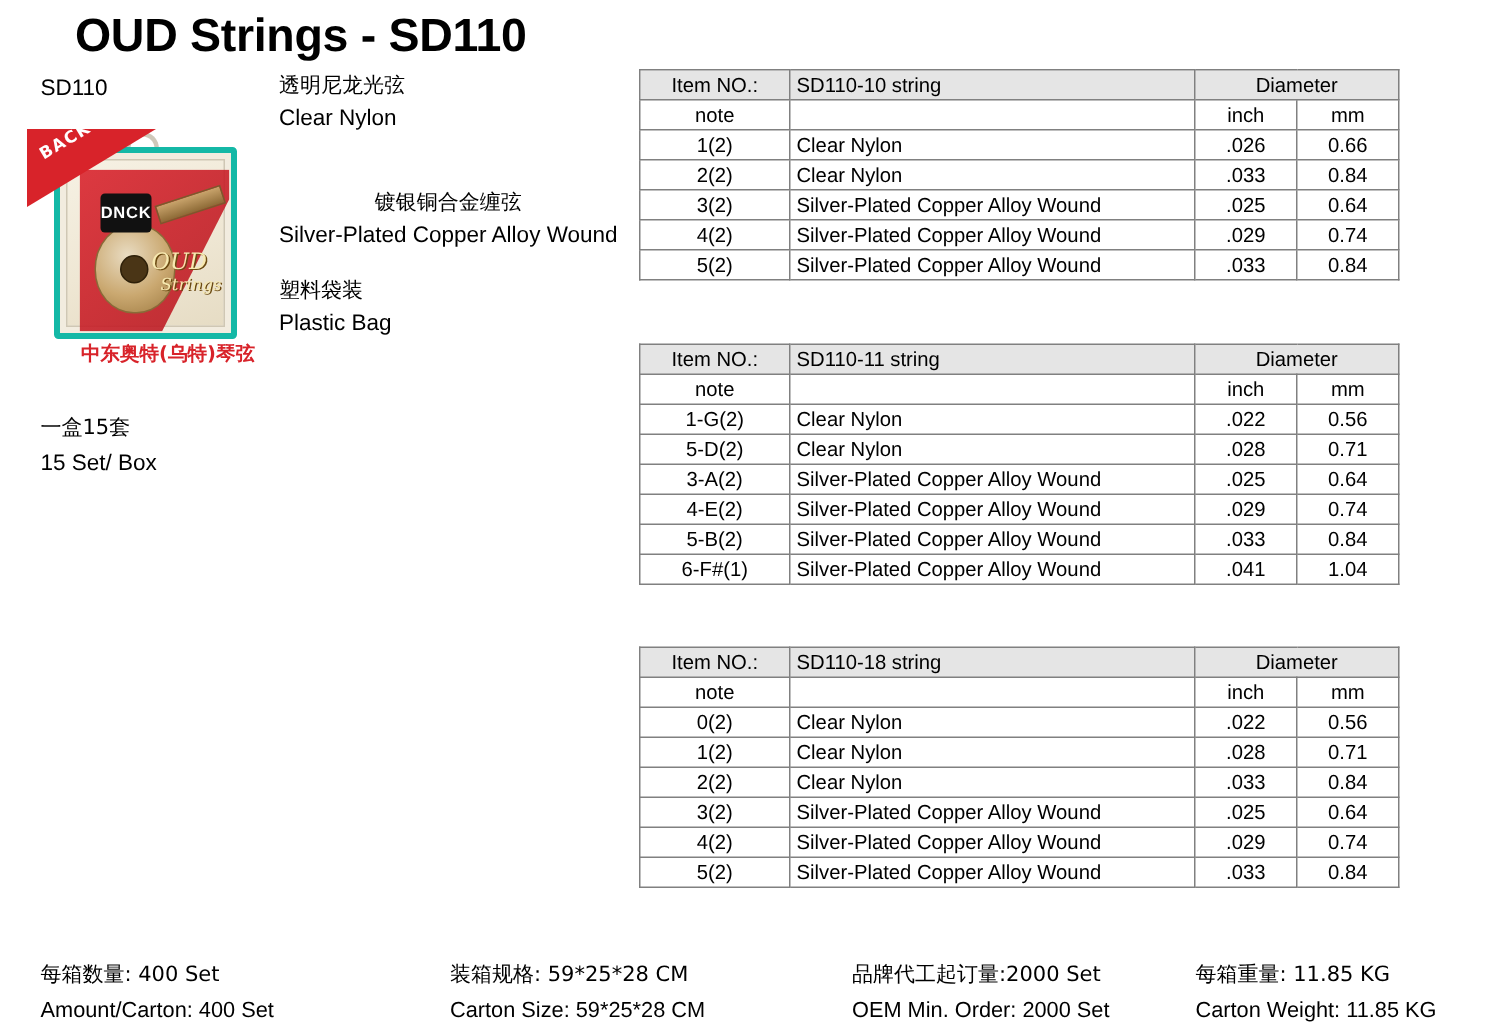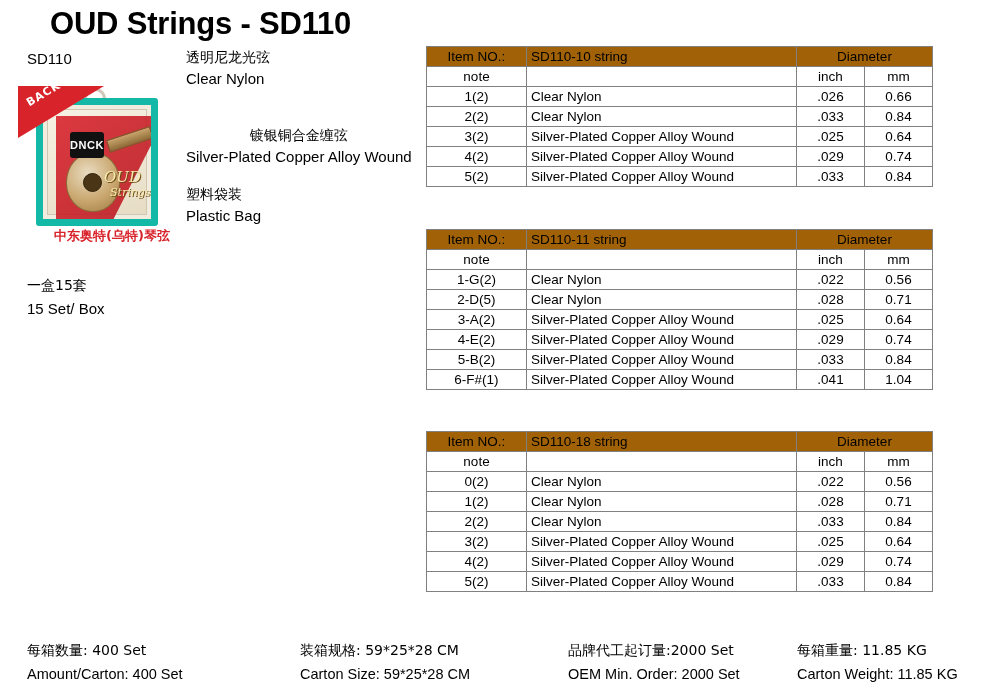--- a/index.html
+++ b/index.html
@@ -70,21 +70,21 @@
     width: 148px;
     height: 155px;
   }
   .img-frame {
     position: absolute;
     left: 14px;
     top: 10px;
     width: 122px;
     height: 128px;
     background: #f2ecdf;
-    border: 7px solid #14b8a6;
+    border: 4px solid #14b8a6;
     border-radius: 3px;
     box-sizing: border-box;
     overflow: hidden;
   }
   .img-inner {
     position: absolute;
     left: 4px; top: 4px; right: 4px; bottom: 4px;
     background: linear-gradient(160deg,#f6f1e4 0%, #efe7d4 55%, #e6dcc4 100%);
     border: 1px solid #cfc7b4;
     box-sizing: border-box;
@@ -211,21 +211,21 @@
   }
   table.spec td, table.spec th {
     border: 1px solid #808080;
     height: 20px;
     padding: 0 4px;
     font-weight: normal;
     background: #ffffff;
     box-sizing: border-box;
   }
   table.spec .hdr td {
-    background: #a16207;
+    background: #e5e5e5;
     text-align: center;
   }
   td.c-item { width: 100px; text-align: center; }
   td.c-desc { width: 270px; text-align: left; }
   td.c-inch { width: 68px; text-align: center; }
   td.c-mm   { width: 68px; text-align: center; }
   td.c-diam { text-align: center; }
   td.blank-desc { background: #ffffff; }
   .t1 { left: 426px; top: 46px; }
   .t2 { left: 426px; top: 229px; }
@@ -360,21 +360,21 @@
       <td class="c-inch">inch</td>
       <td class="c-mm">mm</td>
     </tr>
     <tr>
       <td class="c-item">1-G(2)</td>
       <td class="c-desc">Clear Nylon</td>
       <td class="c-inch">.022</td>
       <td class="c-mm">0.56</td>
     </tr>
     <tr>
-      <td class="c-item">2-D(5)</td>
+      <td class="c-item">5-D(2)</td>
       <td class="c-desc">Clear Nylon</td>
       <td class="c-inch">.028</td>
       <td class="c-mm">0.71</td>
     </tr>
     <tr>
       <td class="c-item">3-A(2)</td>
       <td class="c-desc">Silver-Plated Copper Alloy Wound</td>
       <td class="c-inch">.025</td>
       <td class="c-mm">0.64</td>
     </tr>

